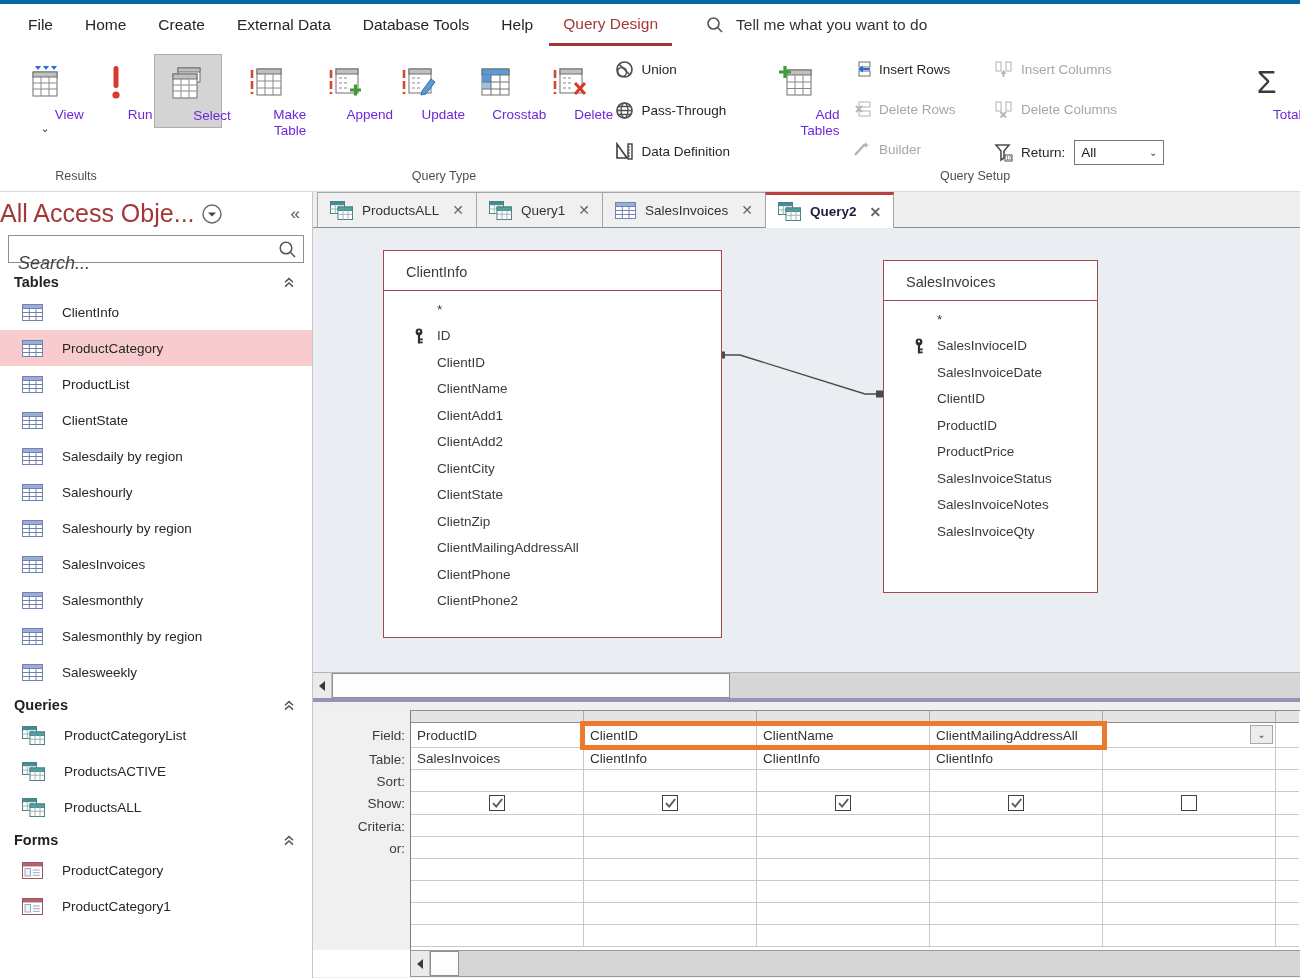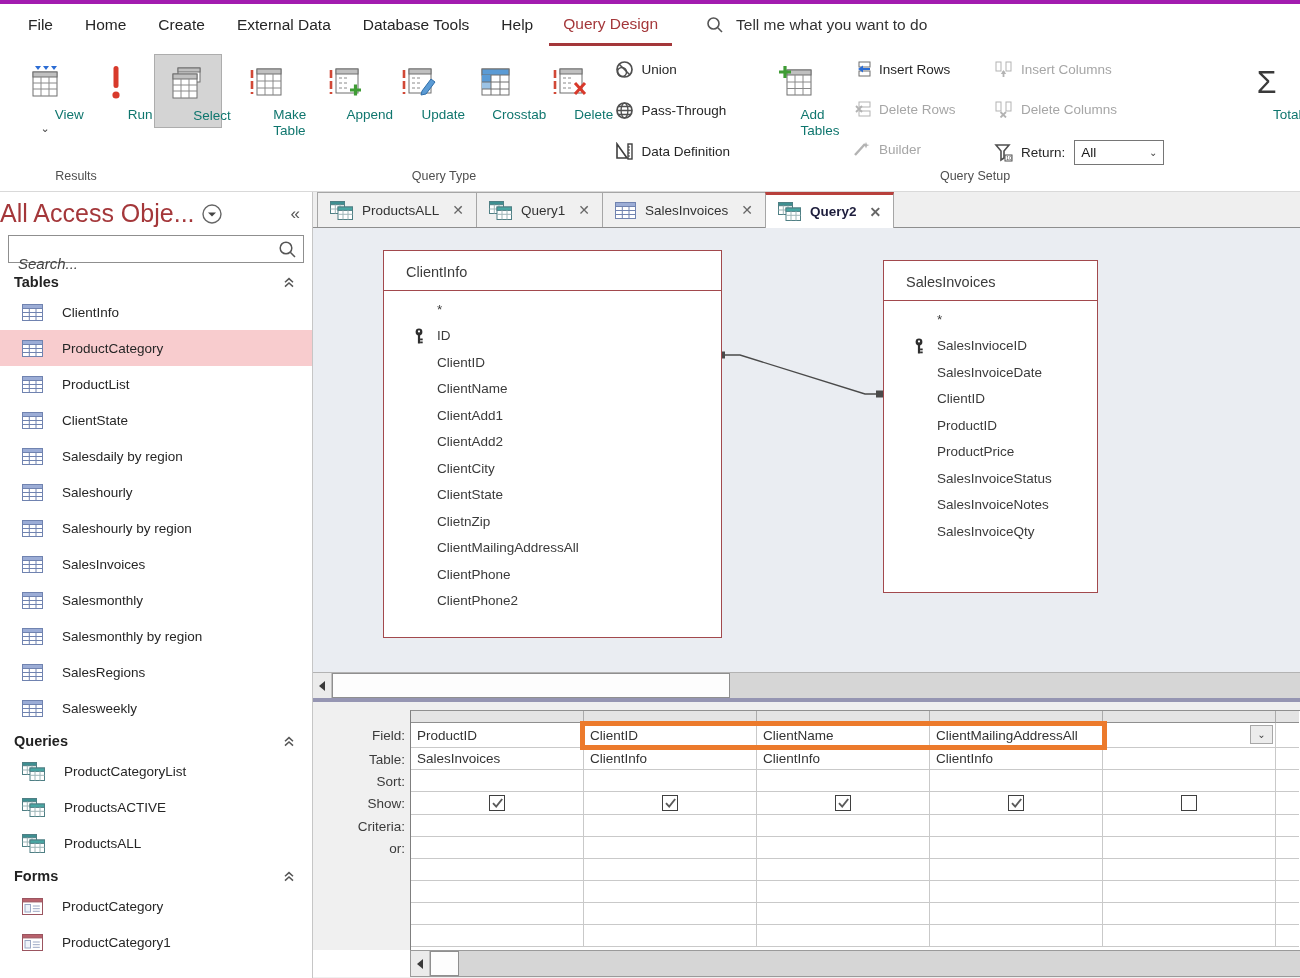--- a/index.html
+++ b/index.html
@@ -1,54 +1,54 @@
 <!DOCTYPE html>
 <html style="--maroon: #A4373A; --pink: #F8CCCE; --orange: #EC7A2C; --boxborder: #A2494D;"><head>
 <meta charset="utf-8">
 <style>
   * { margin:0; padding:0; box-sizing:border-box; }
   html,body { width:1300px; height:978px; overflow:hidden; background:#fff;
     font-family:"Liberation Sans", sans-serif; color:#262626; }
-  .win { position:relative; width:1300px; height:978px; border-top:4px solid #a21caf; }
+  .win { position:relative; width:1300px; height:978px; border-top:4px solid #0369a1; }
 
   
   .menubar { height:42px; display:flex; align-items:stretch; background:#fff; padding-left:12px; }
   .menu-items { display:flex; }
   .menu-item { display:flex; align-items:center; padding:0 16px; font-size:15.5px; color:#262626; cursor:default; }
   .menu-item.active { color:var(--maroon); border-bottom:3px solid var(--maroon); font-weight:400; padding:0 14px; }
   .tellme { display:flex; align-items:center; gap:12px; margin-left:34px; font-size:15.5px; color:#333; }
 
   
   .ribbon { height:146px; display:flex; align-items:stretch; background:#fff; border-bottom:1px solid #d9d9d9; padding:4px 0 0 8px; overflow:hidden; }
   .rgroup { display:flex; flex-direction:column; }
   .rgc { flex:1; display:flex; align-items:flex-start; padding-top:4px; }
   .rglabel { height:22px; text-align:center; font-size:12.5px; color:#4f4f4f; }
   .rsep { width:1px; background:#dcdcdc; margin:6px 5px 8px 5px; }
   .bigbtn { display:flex; flex-direction:column; align-items:center; padding:3px 3px; min-width:50px; cursor:default; }
   .bigbtn .ricon { height:50px; display:flex; align-items:center; justify-content:center; }
-  .bigbtn .blabel { font-size:13.5px; color:#0f766e; text-align:left; line-height:16px; max-width:62px;margin-left:48px; }
+  .bigbtn .blabel { font-size:13.5px; color:#6d28d9; text-align:right; line-height:16px; max-width:62px;margin-left:48px; }
   .bigbtn .bchev { font-size:11px; color:#444; line-height:10px; }
   .bigbtn.selected { background:#d4d4d4; border:1px solid #adadad; }
   .rstack { display:flex; flex-direction:column; justify-content:flex-start; gap:22px; padding:6px 4px 0 6px; }
   .srow { display:flex; align-items:center; gap:7px; font-size:13.5px; color:#262626; white-space:nowrap; cursor:default; }
   .srow.dis { color:#a6a6a6; }
   .combo { width:90px; height:25px; border:1px solid #767676; background:#fff; display:flex; align-items:center; justify-content:space-between; padding:0 6px; font-size:13.5px; color:#1a1a1a; margin-left:2px; }
   .combo .cchev { font-size:10px; color:#444; }
   .sigma { font-size:32px; color:#3a3a3a; line-height:40px; }
 
   
   .bodyrow { display:flex; height:788px; }
 
   
   .sidebar { width:313px; background:#fff; border-right:1px solid #c6c6c6; overflow:hidden; }
   .sb-title-row { display:flex; align-items:center; padding:7px 12px 2px 0; gap:6px; }
   .sb-title { font-size:25px; color:var(--maroon); white-space:nowrap; }
   .sb-collapse { margin-left:auto; font-size:17px; color:#555; }
   .sb-search { margin:5px 8px 4px 8px; height:28px; border:1px solid #8f8f8f; background:#fff; display:flex; align-items:center; padding:0 6px 0 9px; }
-  .sb-search .ph { flex:1; font-style:italic; font-size:15px; color:#444;margin-top:29px; }
+  .sb-search .ph { flex:1; font-style:italic; font-size:18px; color:#444;margin-top:29px; }
   .sb-sec-header { display:flex; align-items:center; padding:7px 16px 4px 14px; font-weight:bold; font-size:14.5px; color:#222; }
   .sb-sec-header .chev2 { margin-left:auto; }
   .sb-item { height:36px; display:flex; align-items:center; padding-left:22px; gap:19px; font-size:13.5px; color:#262626; cursor:default; }
   .sb-item.selected { background:var(--pink); }
 
   
   .main { position:relative; width:987px; display:flex; flex-direction:column; background:#fff; }
   .tabstrip { height:36px; background:#efefef; border-bottom:1px solid #8e8e8e; display:flex; align-items:stretch; padding-left:4px; }
   .tab { display:flex; align-items:center; gap:9px; padding:0 12px; background:#f0f0f0; border:1px solid #a6a6a6; border-bottom:none; font-size:13.5px; color:#333; cursor:default; margin-right:-1px; }
   .tab .closex { color:#666; font-size:14px; margin-left:4px; }
@@ -493,30 +493,20 @@
             <span>Salesmonthly by region</span>
           </div>
           <div class="sb-item">
             <span class="icn">
               <svg width="21" height="17" viewBox="0 0 21 17">
                 <rect x="0.5" y="0.5" width="20" height="16" fill="#fff" stroke="#7083b0"></rect>
                 <rect x="0.5" y="0.5" width="20" height="4" fill="#9cadd6" stroke="#7083b0"></rect>
                 <path d="M7.3 4.5v12 M14 4.5v12 M0.5 8.5h20 M0.5 12.5h20" stroke="#7083b0" fill="none"></path>
               </svg>
             </span>
-            <span>SalesRegions</span>
-          </div>
-          <div class="sb-item">
-            <span class="icn">
-              <svg width="21" height="17" viewBox="0 0 21 17">
-                <rect x="0.5" y="0.5" width="20" height="16" fill="#fff" stroke="#7083b0"></rect>
-                <rect x="0.5" y="0.5" width="20" height="4" fill="#9cadd6" stroke="#7083b0"></rect>
-                <path d="M7.3 4.5v12 M14 4.5v12 M0.5 8.5h20 M0.5 12.5h20" stroke="#7083b0" fill="none"></path>
-              </svg>
-            </span>
             <span>Salesweekly</span>
           </div>
           <div class="sb-sec-header">
             <span>Queries</span>
             <span class="chev2 icn">
               <svg width="14" height="14" viewBox="0 0 14 14">
                 <path d="M3 7.2l4-3.6 4 3.6 M3 11.6L7 8l4 3.6" fill="none" stroke="#555" stroke-width="1.5"></path>
               </svg>
             </span>
           </div>

